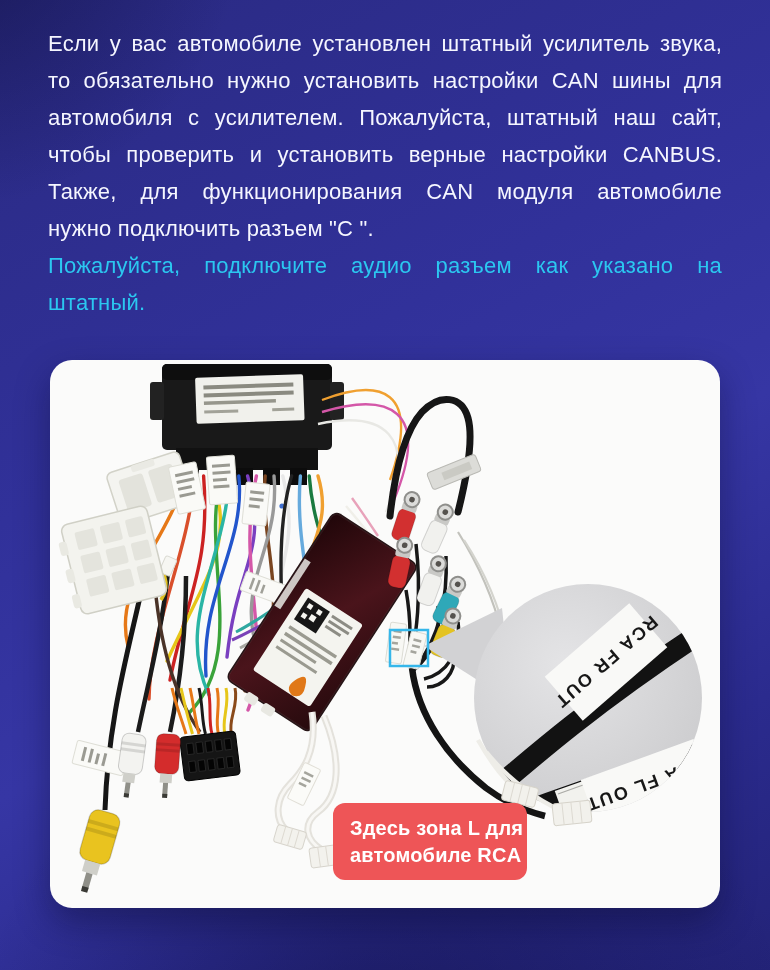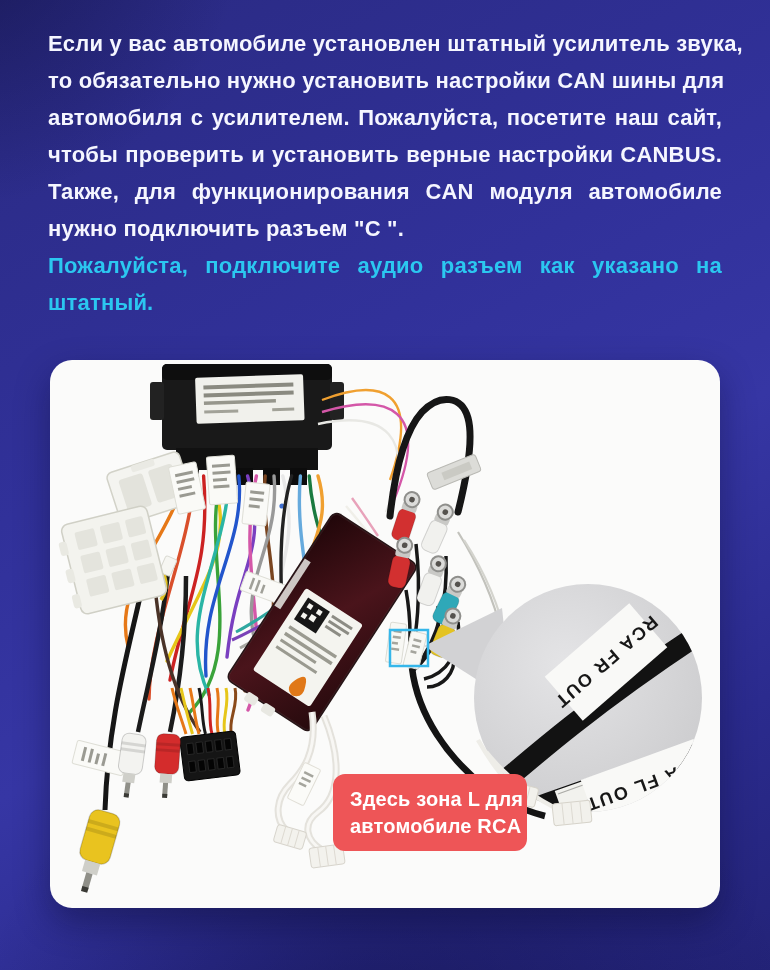--- a/index.html
+++ b/index.html
@@ -8,52 +8,52 @@
     font-family:"Liberation Sans","DejaVu Sans",sans-serif;
     background:
       radial-gradient(120% 80% at 50% 108%, rgba(10,10,50,.45) 0%, rgba(10,10,50,0) 45%),
       radial-gradient(90% 70% at -6% -8%, rgba(8,8,45,.5) 0%, rgba(8,8,45,0) 42%),
       linear-gradient(152deg,#2a2a82 0%,#31319a 38%,#3636a4 58%,#2b2b8e 80%,#232378 100%);
   }
   .intro{
     position:absolute;left:48px;right:48px;top:25px;
   }
   .intro-line{
-    font-size:22px;font-weight:700;line-height:37px;height:37px;
+    font-size:22px;font-weight:400;line-height:37px;height:37px;
     letter-spacing:.2px;white-space:nowrap;overflow:visible;
   }
   .intro-line.jline{text-align:justify;text-align-last:justify;}
   .intro-line.lline{text-align:left;text-align-last:left;}
   .intro-line.white{color:var(--c-white-text,#f5f6ff);}
   .intro-line.cyan{color:var(--c-cyan-text,#2bc7f0);}
   .photo-card{
     position:absolute;left:50px;top:360px;width:670px;height:548px;
     border-radius:22px;background:var(--c-card,#fbfbfa);
     box-shadow:0 14px 34px rgba(8,8,40,.38);
   }
   .photo-card svg{position:absolute;left:0;top:0;border-radius:22px;}
   .callout{
-    position:absolute;left:283px;top:414px;width:194px;height:77px;
+    position:absolute;left:283px;top:443px;width:194px;height:77px;
     border-radius:12px;background:var(--c-callout,#ee5557);
     color:#ffffff;font-size:20px;font-weight:700;line-height:27px;
     padding:12px 0 0 17px;box-sizing:border-box;letter-spacing:.2px;
   }
   #highlight-rect{stroke:var(--c-highlight,#36b7ea);}
   .inset-text{
     font-family:"Liberation Sans","DejaVu Sans",sans-serif;
     font-size:18px;font-weight:700;fill:#171717;letter-spacing:2px;
   }
 </style>
 </head>
 <body>
 
 <div class="intro">
     <div class="intro-line jline white">Если у вас автомобиле установлен штатный усилитель звука,</div>
     <div class="intro-line jline white">то обязательно нужно установить настройки CAN шины для</div>
-    <div class="intro-line jline white">автомобиля с усилителем. Пожалуйста, посетите наш сайт,</div>
+    <div class="intro-line jline white">автомобиля с усилителем. Пожалуйста, штатный наш сайт,</div>
     <div class="intro-line jline white">чтобы проверить и установить верные настройки CANBUS.</div>
     <div class="intro-line jline white">Также, для функционирования CAN модуля автомобиле</div>
     <div class="intro-line lline white">нужно подключить разъем "C ".</div>
     <div class="intro-line jline cyan">Пожалуйста, подключите аудио разъем как указано на</div>
     <div class="intro-line lline cyan">штатный.</div>
   </div>
 
 <div class="photo-card">
   <svg width="670" height="548" viewBox="0 0 670 548">
     <defs>

